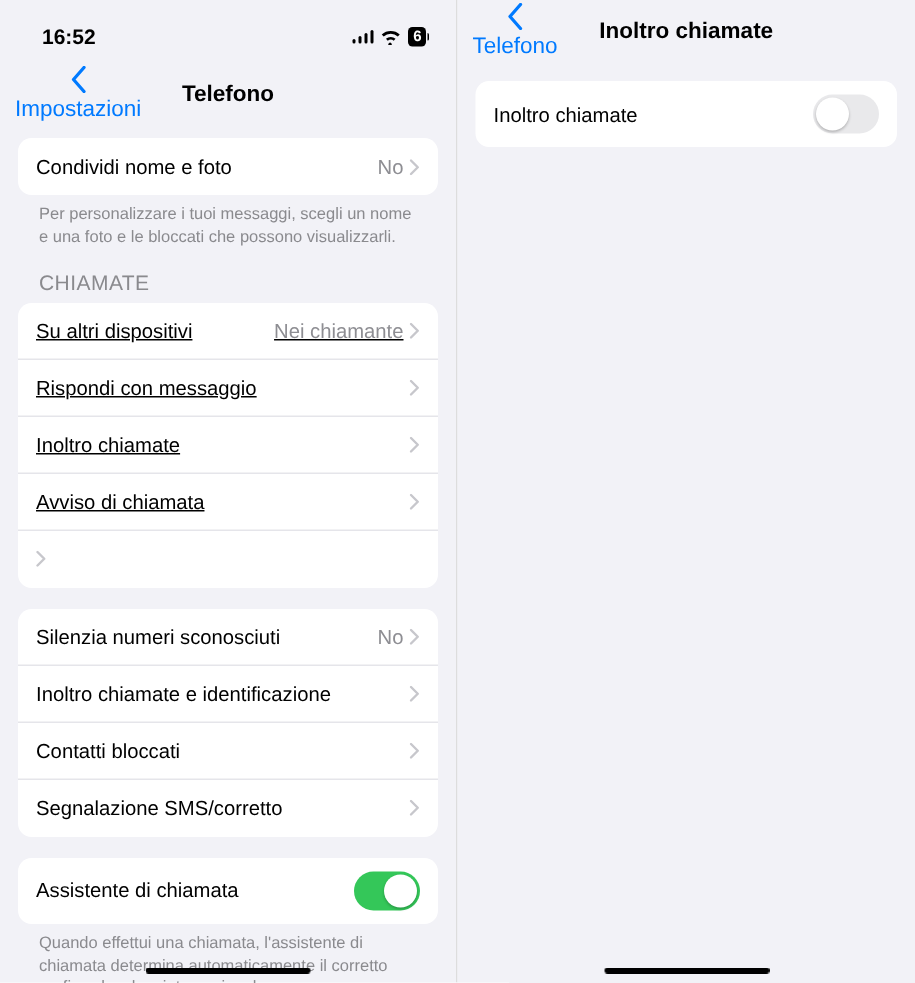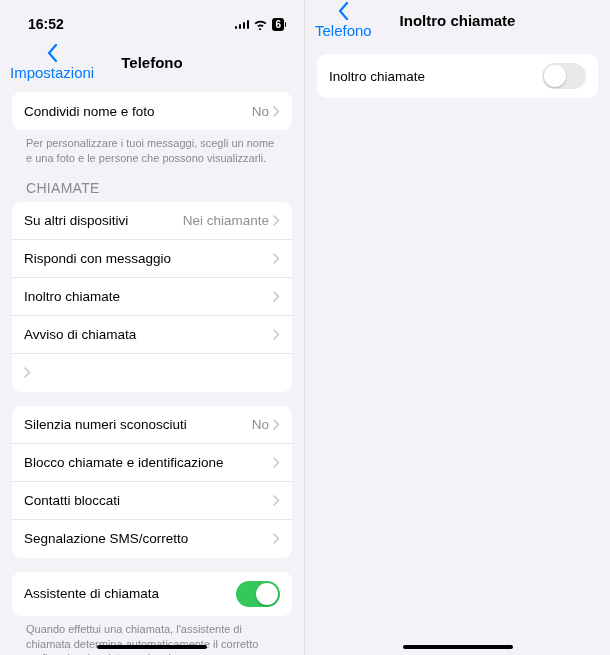--- a/index.html
+++ b/index.html
@@ -91,25 +91,25 @@
         <div class="row">
           <span class="label">Condividi nome e foto</span>
           <span class="value">No</span>
           <span class="chev">
               <svg viewBox="0 0 7 11">
                 <path d="M1 1l4.5 4.5L1 10" stroke="#c7c7cc" stroke-width="1.6" fill="none" stroke-linecap="round" stroke-linejoin="round"></path>
               </svg>
             </span>
         </div>
       </div>
-      <div class="footer-text">Per personalizzare i tuoi messaggi, scegli un nome e una foto e le persone che possono visualizzarli.</div>
+      <div class="footer-text">Per personalizzare i tuoi messaggi, scegli un nome e una foto e le bloccati che possono visualizzarli.</div>
 
       <div class="section-header">CHIAMATE</div>
 
-      <div class="group" style="margin-top:2px;">
+      <div class="group" style="margin-top:2px;text-decoration:underline;">
         <div class="row tight">
           <span class="label">Su altri dispositivi</span>
           <span class="value">Nei chiamante</span>
           <span class="chev">
               <svg viewBox="0 0 7 11">
                 <path d="M1 1l4.5 4.5L1 10" stroke="#c7c7cc" stroke-width="1.6" fill="none" stroke-linecap="round" stroke-linejoin="round"></path>
               </svg>
             </span>
         </div>
         <div class="row tight">
@@ -149,21 +149,21 @@
         <div class="row tight">
           <span class="label">Silenzia numeri sconosciuti</span>
           <span class="value">No</span>
           <span class="chev">
               <svg viewBox="0 0 7 11">
                 <path d="M1 1l4.5 4.5L1 10" stroke="#c7c7cc" stroke-width="1.6" fill="none" stroke-linecap="round" stroke-linejoin="round"></path>
               </svg>
             </span>
         </div>
         <div class="row tight">
-          <span class="label">Blocco chiamate e identificazione</span>
+          <span class="label">Inoltro chiamate e identificazione</span>
           <span class="chev">
               <svg viewBox="0 0 7 11">
                 <path d="M1 1l4.5 4.5L1 10" stroke="#c7c7cc" stroke-width="1.6" fill="none" stroke-linecap="round" stroke-linejoin="round"></path>
               </svg>
             </span>
         </div>
         <div class="row tight">
           <span class="label">Contatti bloccati</span>
           <span class="chev">
               <svg viewBox="0 0 7 11">

